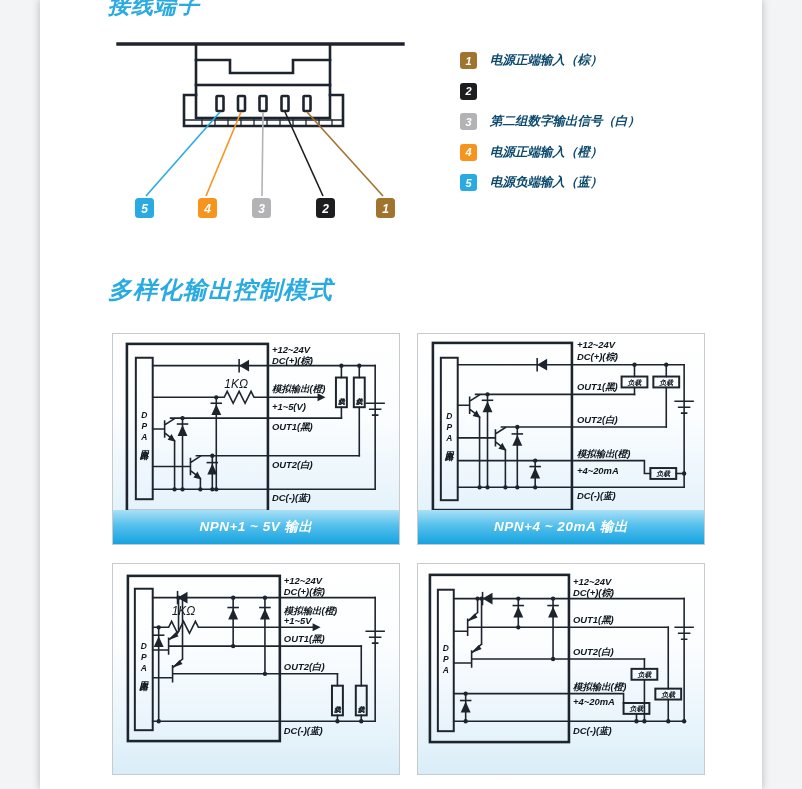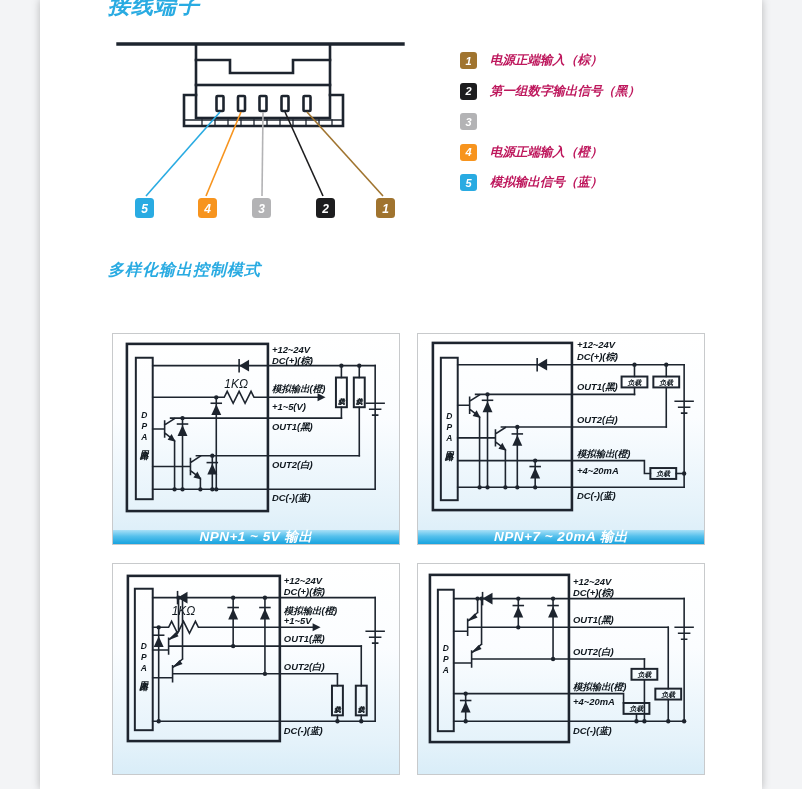--- a/index.html
+++ b/index.html
@@ -9,36 +9,36 @@
     font-family:"Liberation Sans","DejaVu Sans",sans-serif;
   }
   .content{
     position:absolute;left:40px;top:0;width:722px;height:789px;
     background:#ffffff;box-shadow:0 0 8px rgba(0,0,0,.25);font-style:italic;
   }
   .sec-title{
     position:absolute;margin:0;font-weight:bold;color:#29abe2;letter-spacing:1px;
   }
   .t1{left:68px;top:-9px;font-size:22px;}
-  .t2{left:68px;top:260px;font-size:16px;}
+  .t2{left:68px;top:274px;font-size:24px;}
   .connector-svg{position:absolute;left:70px;top:38px;width:330px;height:187px;}
   .legend{position:absolute;left:420px;top:52px;}
   .legend-row{display:flex;align-items:center;height:17px;margin-bottom:13.5px;}
   .badge{
     width:17px;height:17px;border-radius:3px;color:#fff;font-size:11px;font-weight:bold;
     display:flex;align-items:center;justify-content:center;flex:0 0 17px;
   }
-  .legend-label{margin-left:13px;font-size:12.5px;font-weight:600;color:#be185d;}
+  .legend-label{margin-left:13px;font-size:12.5px;font-weight:600;color:#0c4a6e;}
   .card{
     position:absolute;width:288px;height:212px;border:1px solid #c8cacc;box-sizing:border-box;
     background:linear-gradient(180deg,#ffffff 0%,#fbfdff 40%,#e4f2fa 85%,#d9edf8 100%);
   }
   .card svg{display:block;width:286px;height:184px;}
   .caption{
-    position:absolute;left:0;bottom:0;width:100%;height:14px;
+    position:absolute;left:0;bottom:0;width:100%;height:34px;
     background:linear-gradient(180deg,#a9e0f7 0%,#55c0ec 45%,#17a3df 100%);
     color:#fff;font-size:13.5px;font-weight:600;letter-spacing:.5px;
     display:flex;align-items:center;justify-content:center;
   }
   .c1{left:72px;top:333px;} .c2{left:377px;top:333px;}
   .c3{left:72px;top:563px;} .c4{left:377px;top:563px;}
   
   .w{stroke:#1d242e;stroke-width:1.6;fill:none;stroke-linecap:square;}
   .w2{stroke-width:2.6;}
   .w3{stroke-width:3.4;}
@@ -95,32 +95,32 @@
     </g>
   </svg>
 
   <div class="legend">
     <div class="legend-row">
       <span class="badge" style="background-color: rgb(160, 116, 47);">1</span>
       <span class="legend-label">电源正端输入（棕）</span>
     </div>
     <div class="legend-row">
       <span class="badge" style="background-color: rgb(29, 29, 31);">2</span>
-      <span class="legend-label">第一组数字输出信号（黑）</span>
     </div>
     <div class="legend-row">
       <span class="badge" style="background-color: rgb(179, 179, 181);">3</span>
+      <span class="legend-label">第二组数字输出信号（白）</span>
     </div>
     <div class="legend-row">
       <span class="badge" style="background-color: rgb(247, 148, 30);">4</span>
       <span class="legend-label">电源正端输入（橙）</span>
     </div>
     <div class="legend-row">
       <span class="badge" style="background-color: rgb(41, 171, 226);">5</span>
-      <span class="legend-label">模拟输出信号（蓝）</span>
+      <span class="legend-label">电源负端输入（蓝）</span>
     </div>
   </div>
 
   <h2 class="sec-title t2">多样化输出控制模式</h2>
 
   <div class="card c1">
     <svg viewBox="0 0 288 186" preserveAspectRatio="none">
       <rect class="w w2" x="14" y="10" width="142" height="169"></rect>
       <rect class="w" style="stroke-width:2" x="23" y="24" width="17" height="143" fill="#fff"></rect>
       <text class="vt" x="31.5" y="95" text-anchor="middle">DPA主回路</text>
@@ -225,21 +225,21 @@
       <circle class="dot" cx="62" cy="155" r="2.2"></circle>
         <circle class="dot" cx="88" cy="155" r="2.2"></circle>
       <text class="lbl" x="160" y="14">+12~24V</text>
       <text class="lbl" x="160" y="26">DC(+)(棕)</text>
       <text class="lbl" x="160" y="57">OUT1(黑)</text>
       <text class="lbl" x="160" y="90">OUT2(白)</text>
       <text class="lbl" x="160" y="124">模拟输出(橙)</text>
       <text class="lbl" x="160" y="142">+4~20mA</text>
       <text class="lbl" x="160" y="167">DC(-)(蓝)</text>
     </svg>
-    <div class="caption">NPN+7 ~ 20mA 输出</div>
+    <div class="caption">NPN+4 ~ 20mA 输出</div>
   </div>
 
   <div class="card c3">
     <svg viewBox="0 0 288 186" preserveAspectRatio="none">
       <rect class="w w2" x="15" y="12" width="153" height="167"></rect>
       <rect class="w" style="stroke-width:2" x="22" y="25" width="18" height="143" fill="#fff"></rect>
       <text class="vt" x="31" y="96" text-anchor="middle">DPA主回路</text>
       <path class="w" d="M40,34 H264"></path>
       <path class="w" d="M65,28 V40"></path>
         <polygon class="tri" points="75,28 75,40 65,34"></polygon>

